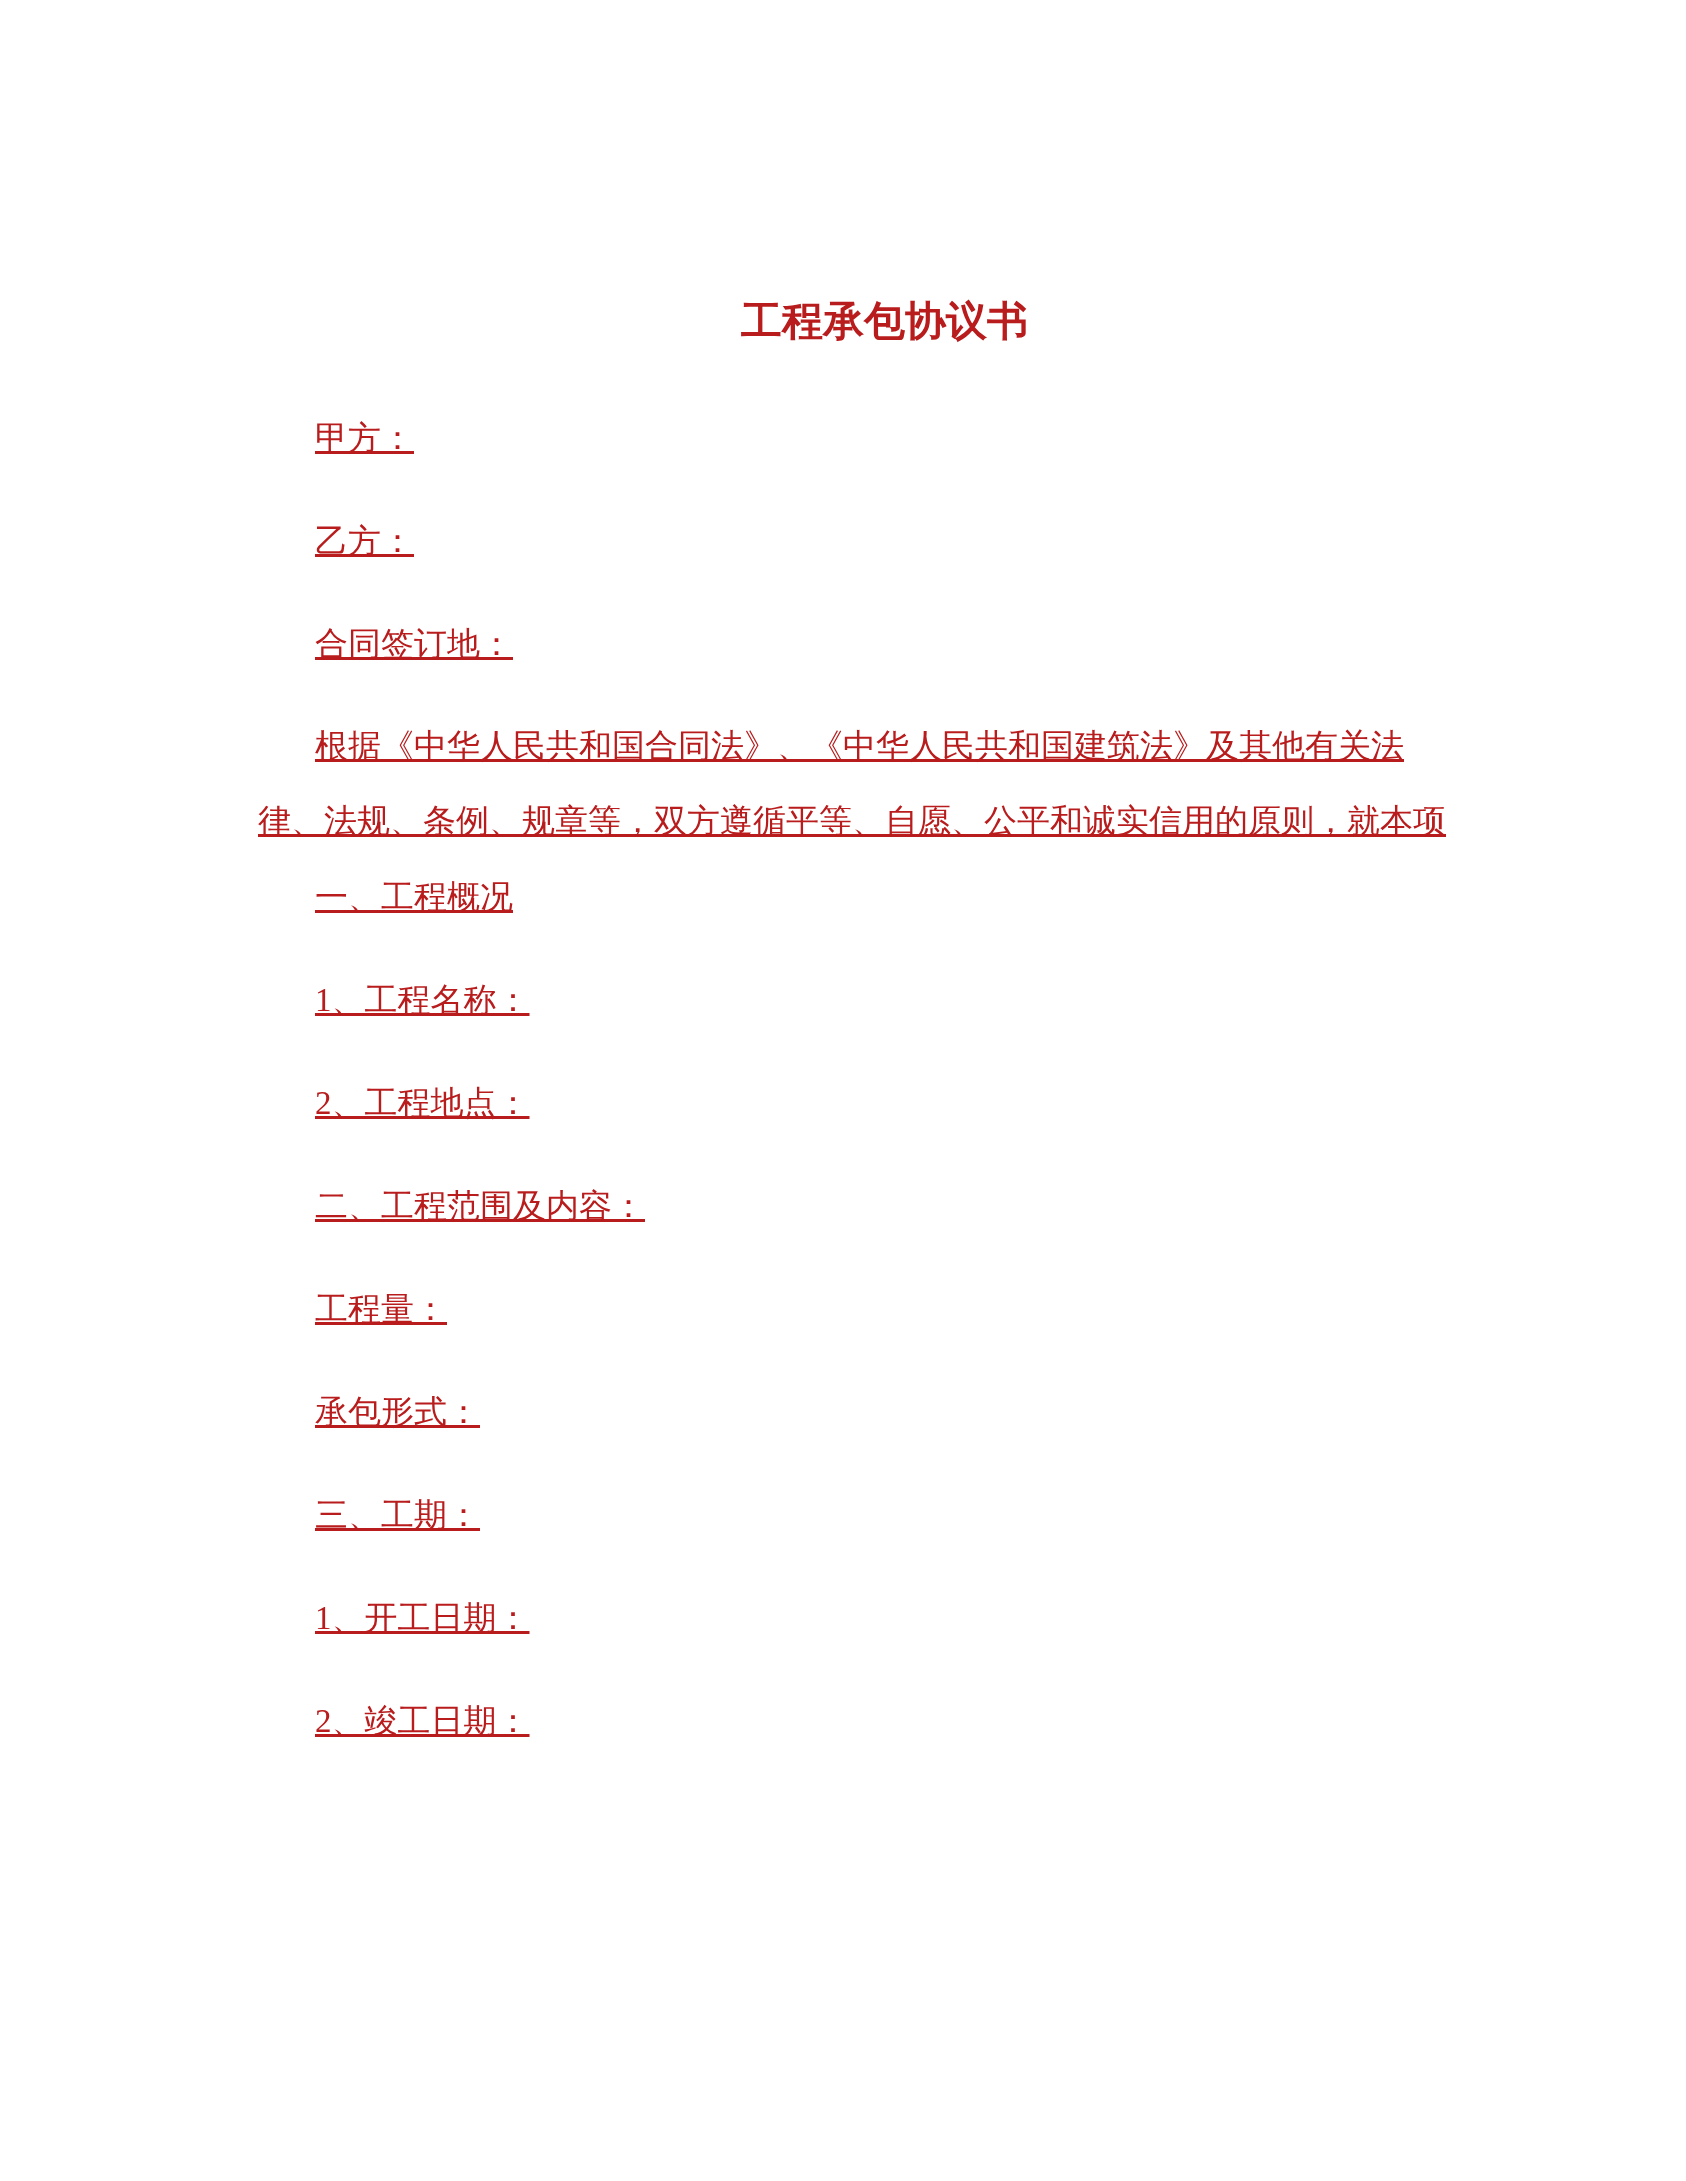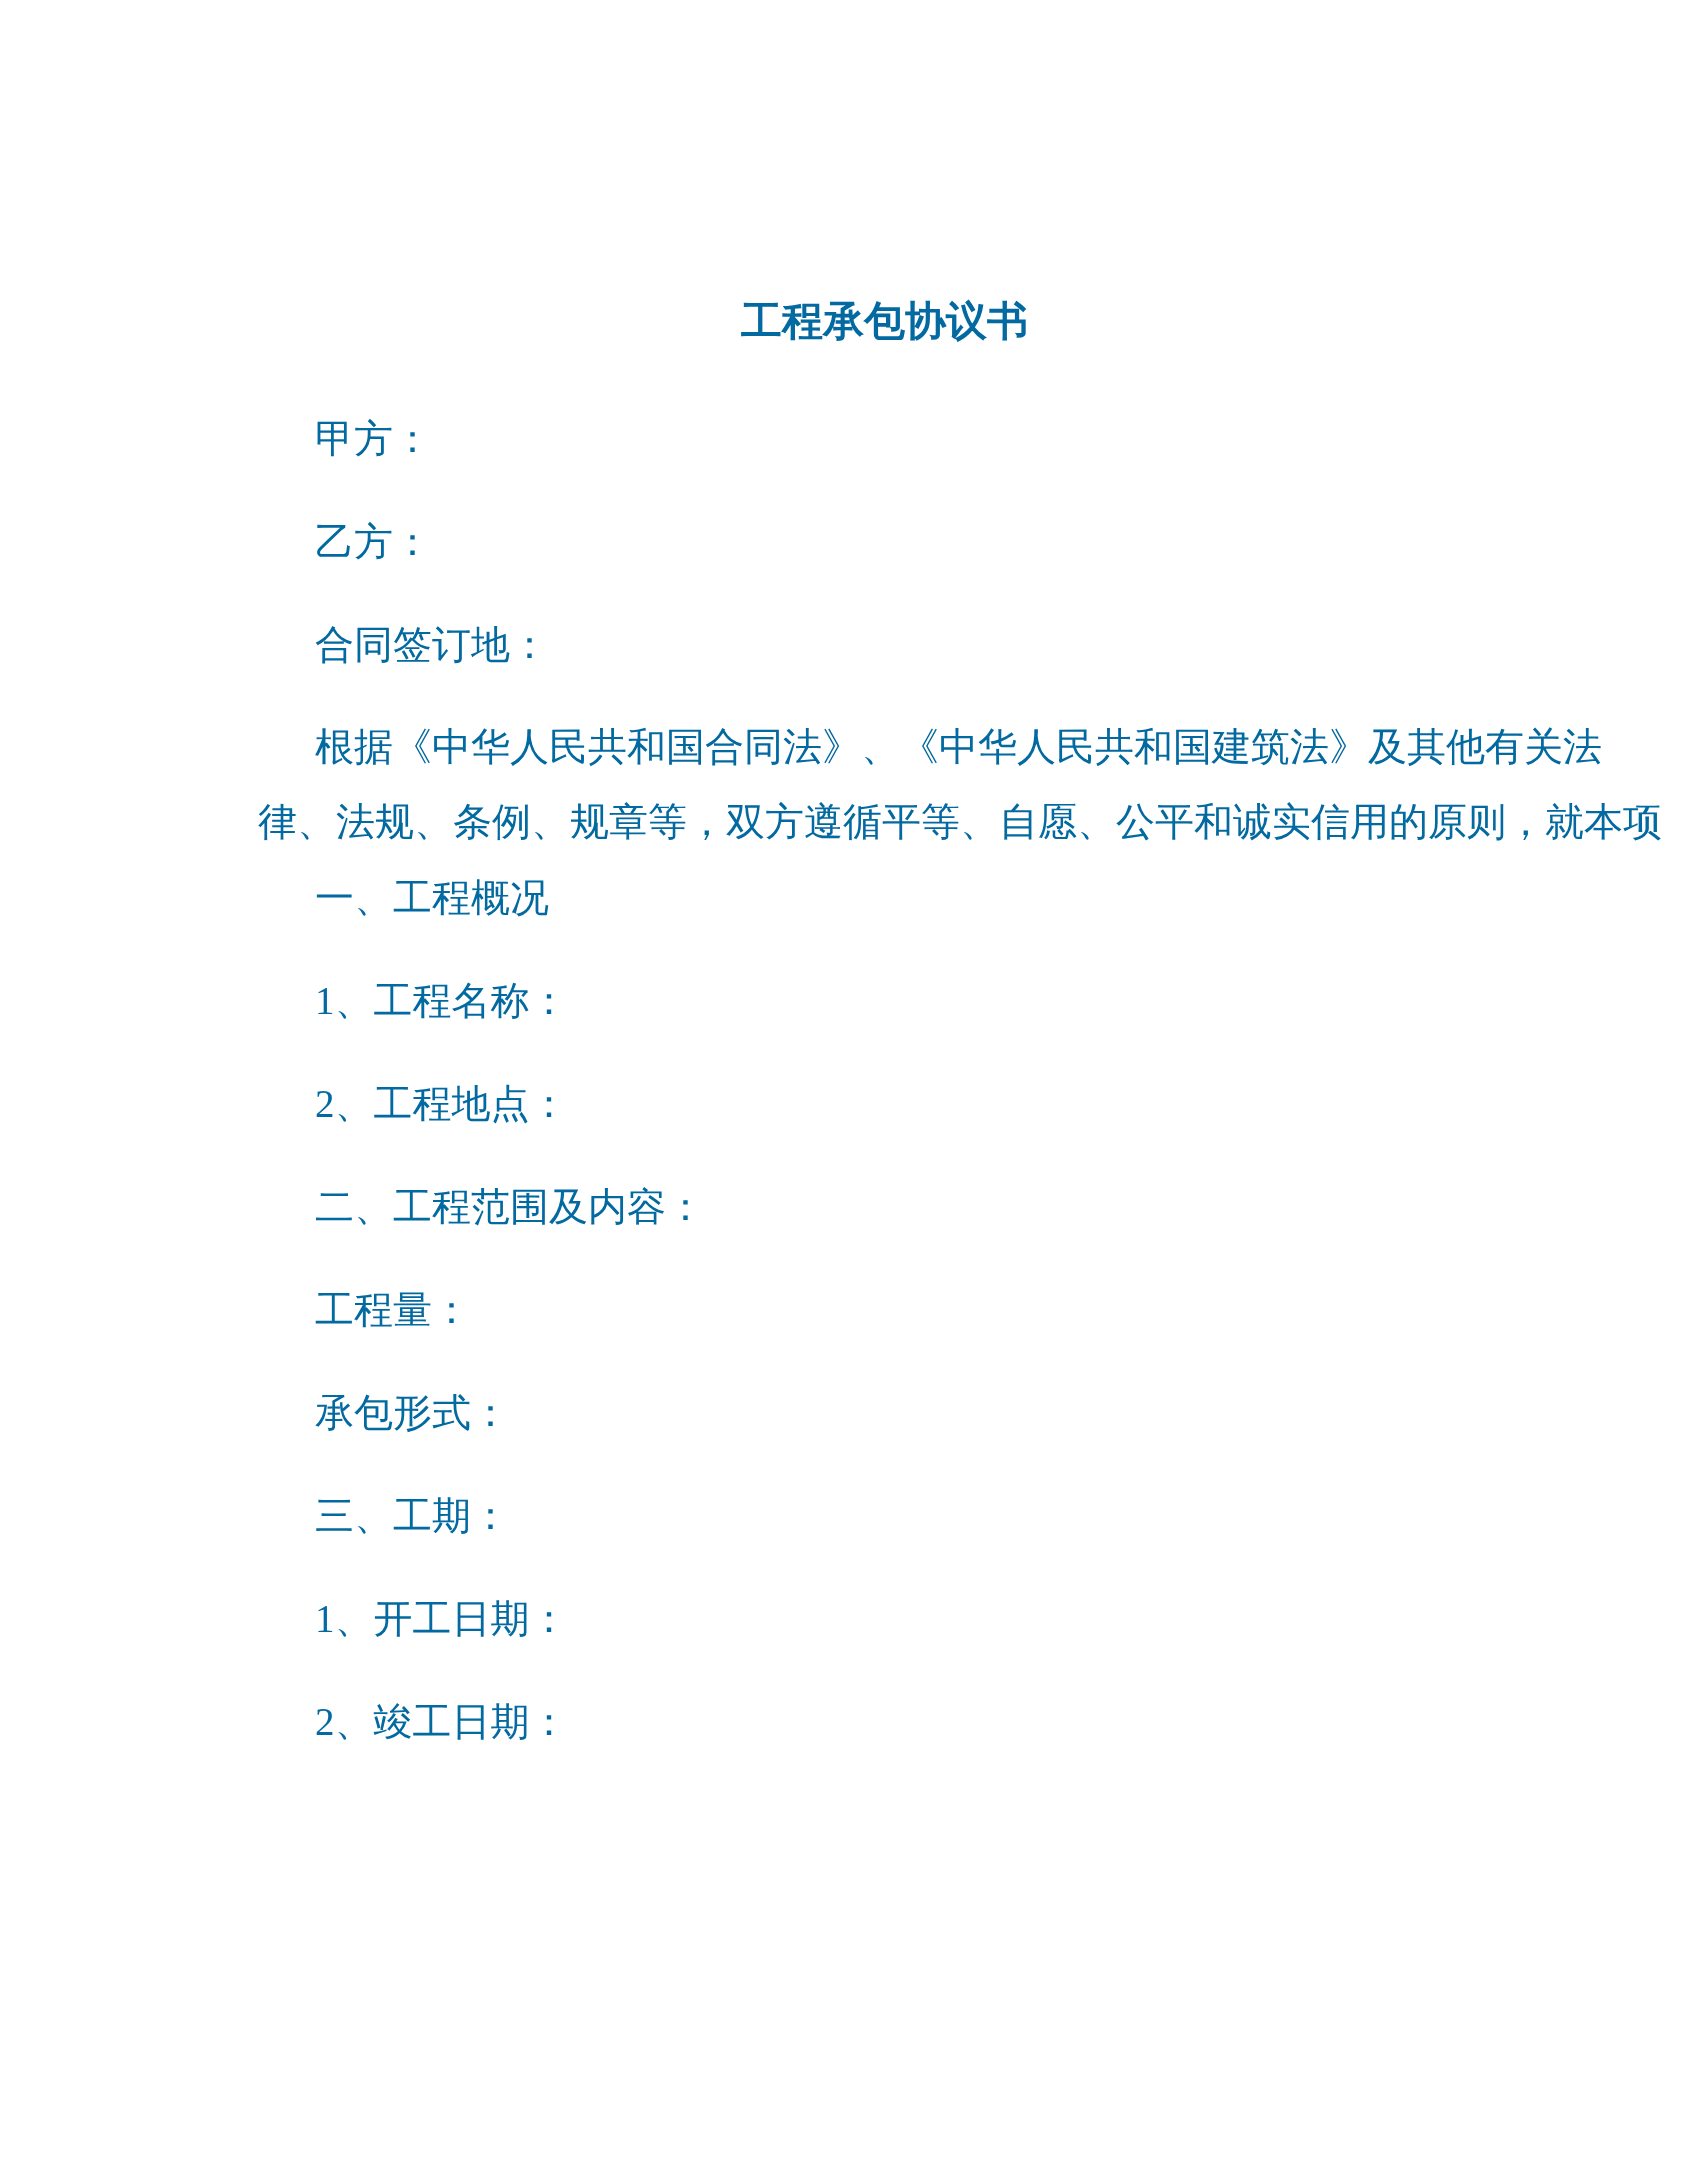--- a/index.html
+++ b/index.html
@@ -9,36 +9,37 @@
   }
   .page {
     position: relative;
     width: 1686px;
     height: 2182px;
     background: #ffffff;
     box-sizing: border-box;
     padding: 285px 250px 0 250px;
     overflow: hidden;
     font-family: "Liberation Serif", "DejaVu Serif", serif;
-    color: #0369a1;
+    color: #b91c1c;
   }
   .doc-title {
     font-size: 41px;
     font-weight: bold;
     line-height: 73px;
     margin: 0 0 46px 0;
     text-align: center;
     
     text-indent: 83px;
     white-space: nowrap;
   }
   .doc-line {
-    font-size: 39px;
+    font-size: 33px;
     line-height: 69px;
     white-space: nowrap;
+    text-decoration: underline;
   }
   
   .s-para  { text-indent: 65px; margin: 0 0 34px 0; }
   
   .s-first { text-indent: 65px; margin: 0; line-height: 67px; }
   .s-mid   { margin: 8px; line-height: 67px; }
   .s-last  { margin: 0 0 34px 0; line-height: 67px; }
 </style>
 </head>
 <body>

